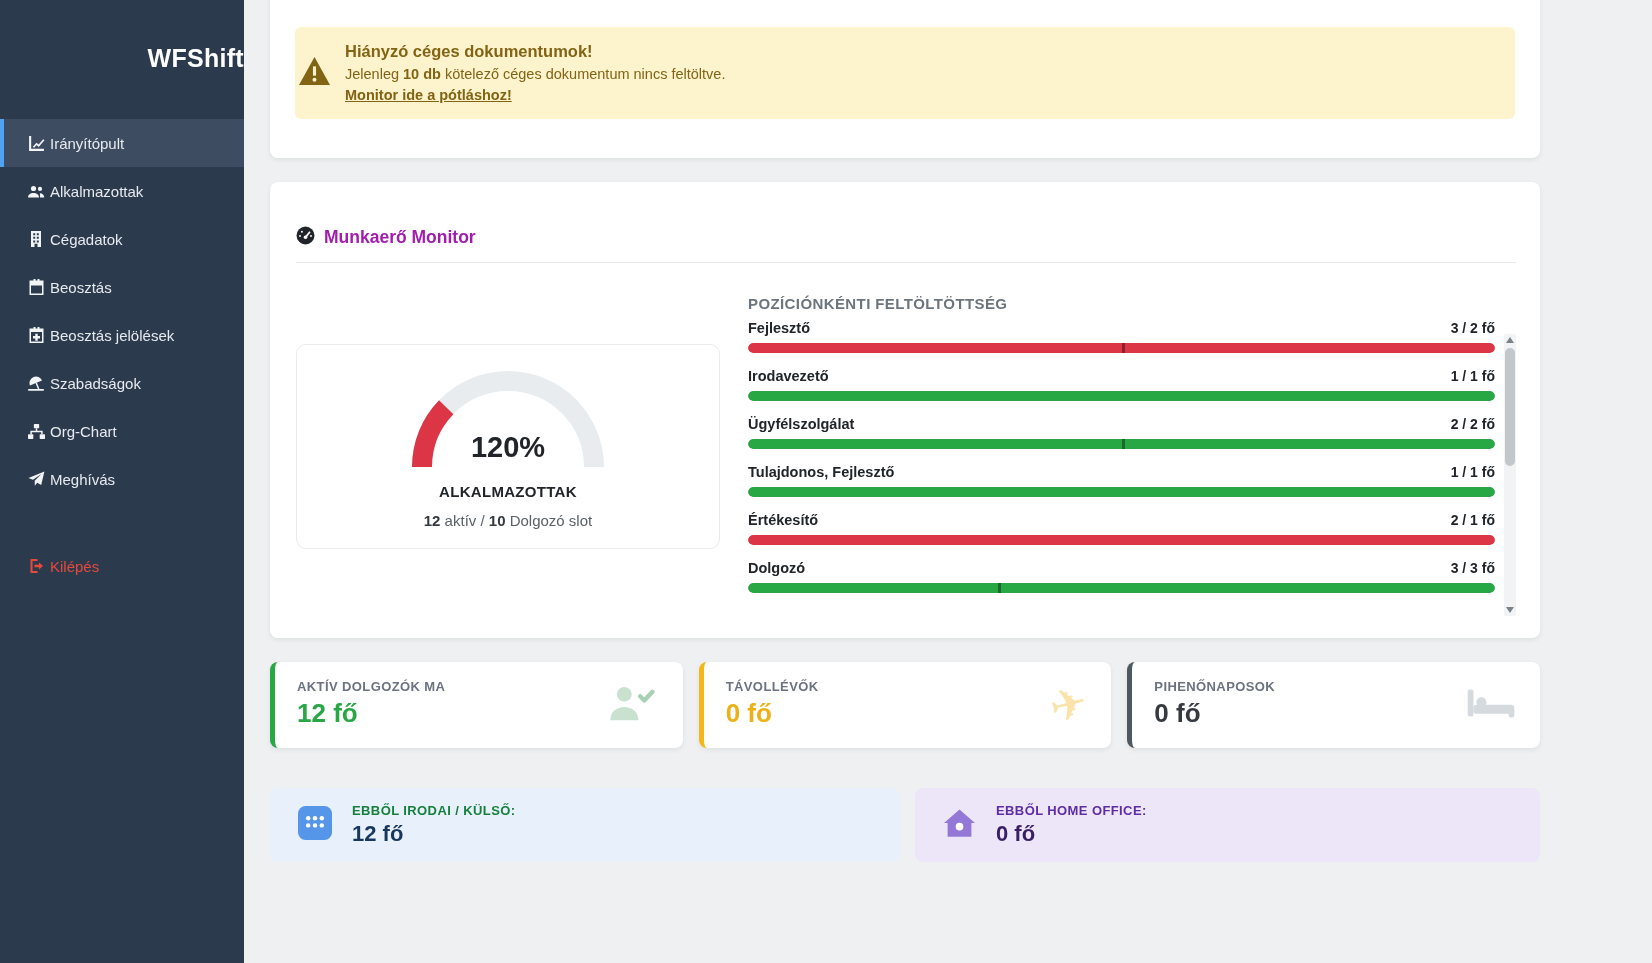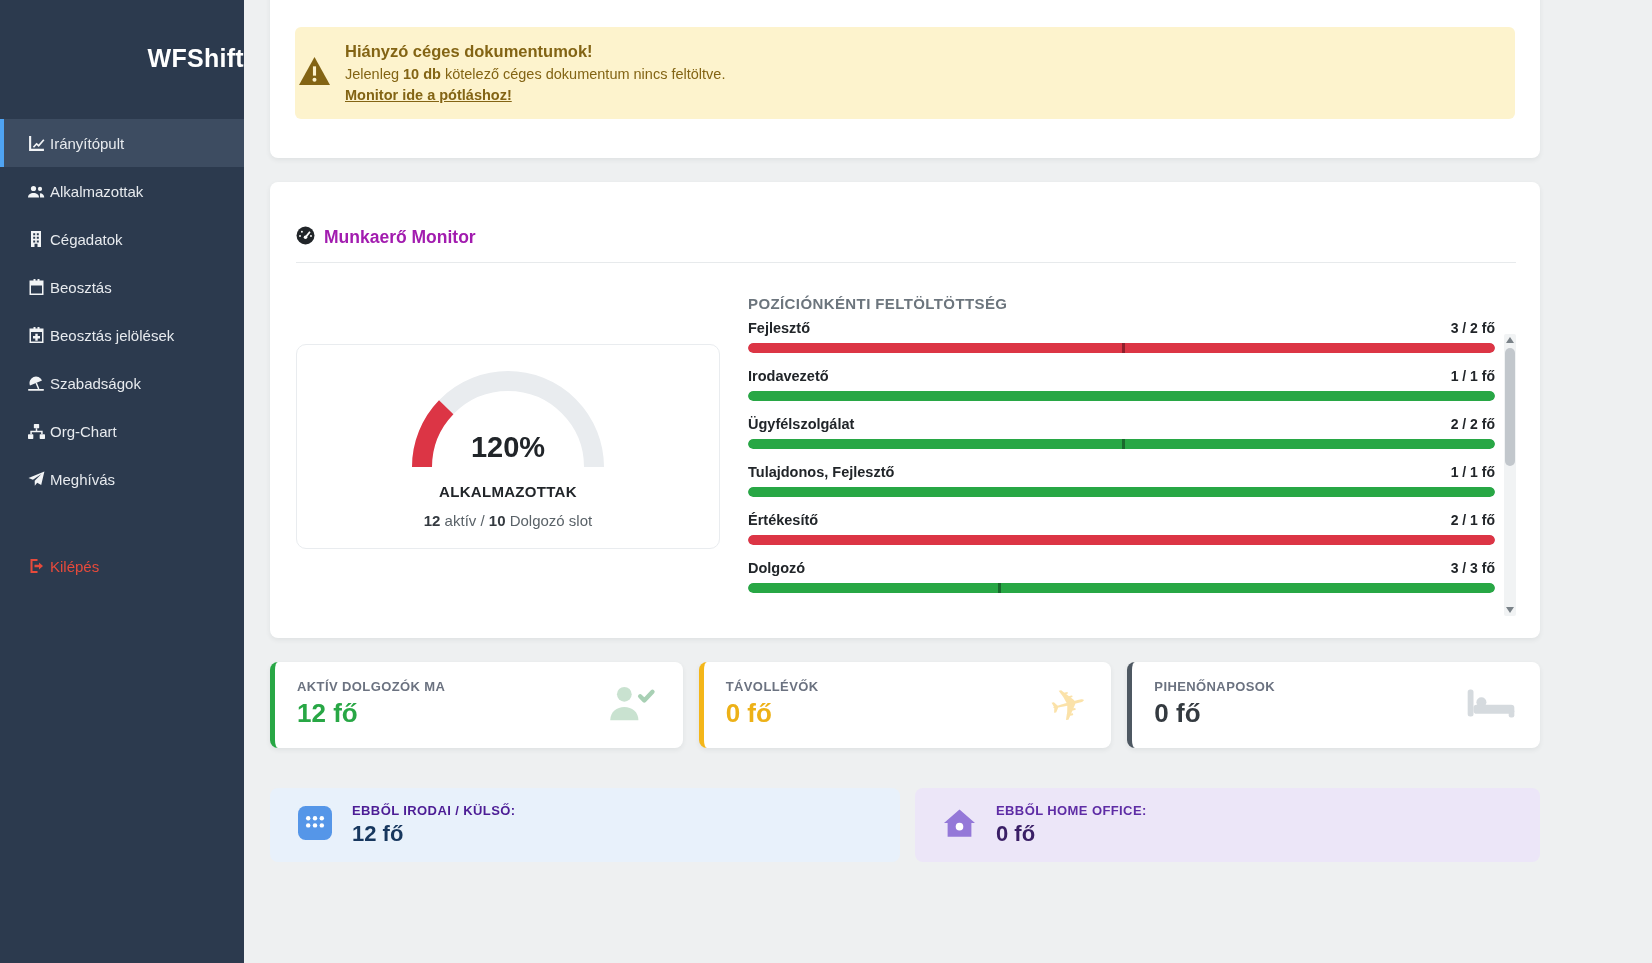--- a/index.html
+++ b/index.html
@@ -376,21 +376,21 @@
                 <circle cx="6" cy="7.2" r="1.3"></circle>
                 <circle cx="10" cy="7.2" r="1.3"></circle>
                 <circle cx="14" cy="7.2" r="1.3"></circle>
                 <circle cx="6" cy="11.4" r="1.3"></circle>
                 <circle cx="10" cy="11.4" r="1.3"></circle>
                 <circle cx="14" cy="11.4" r="1.3"></circle>
               </g>
             </svg>
         </span>
         <div>
-          <div class="bd-label" style="color: #4c1d95;">EBBŐL IRODAI / KÜLSŐ:</div>
+          <div class="bd-label" style="color: #15803d;">EBBŐL IRODAI / KÜLSŐ:</div>
           <div class="bd-value" style="color: rgb(23, 55, 94);">12 fő</div>
         </div>
       </div>
       <div class="bd-card second" style="background: rgb(236, 230, 248);">
         <span>
           <svg width="33" height="30" viewBox="0 0 20 18">
               <path d="M10 .8 19.4 9h-2.2v8.4H2.8V9H.6z" fill="#9478d8"></path>
               <circle cx="10" cy="11.2" r="2.3" fill="#fff"></circle>
             </svg>
         </span>

